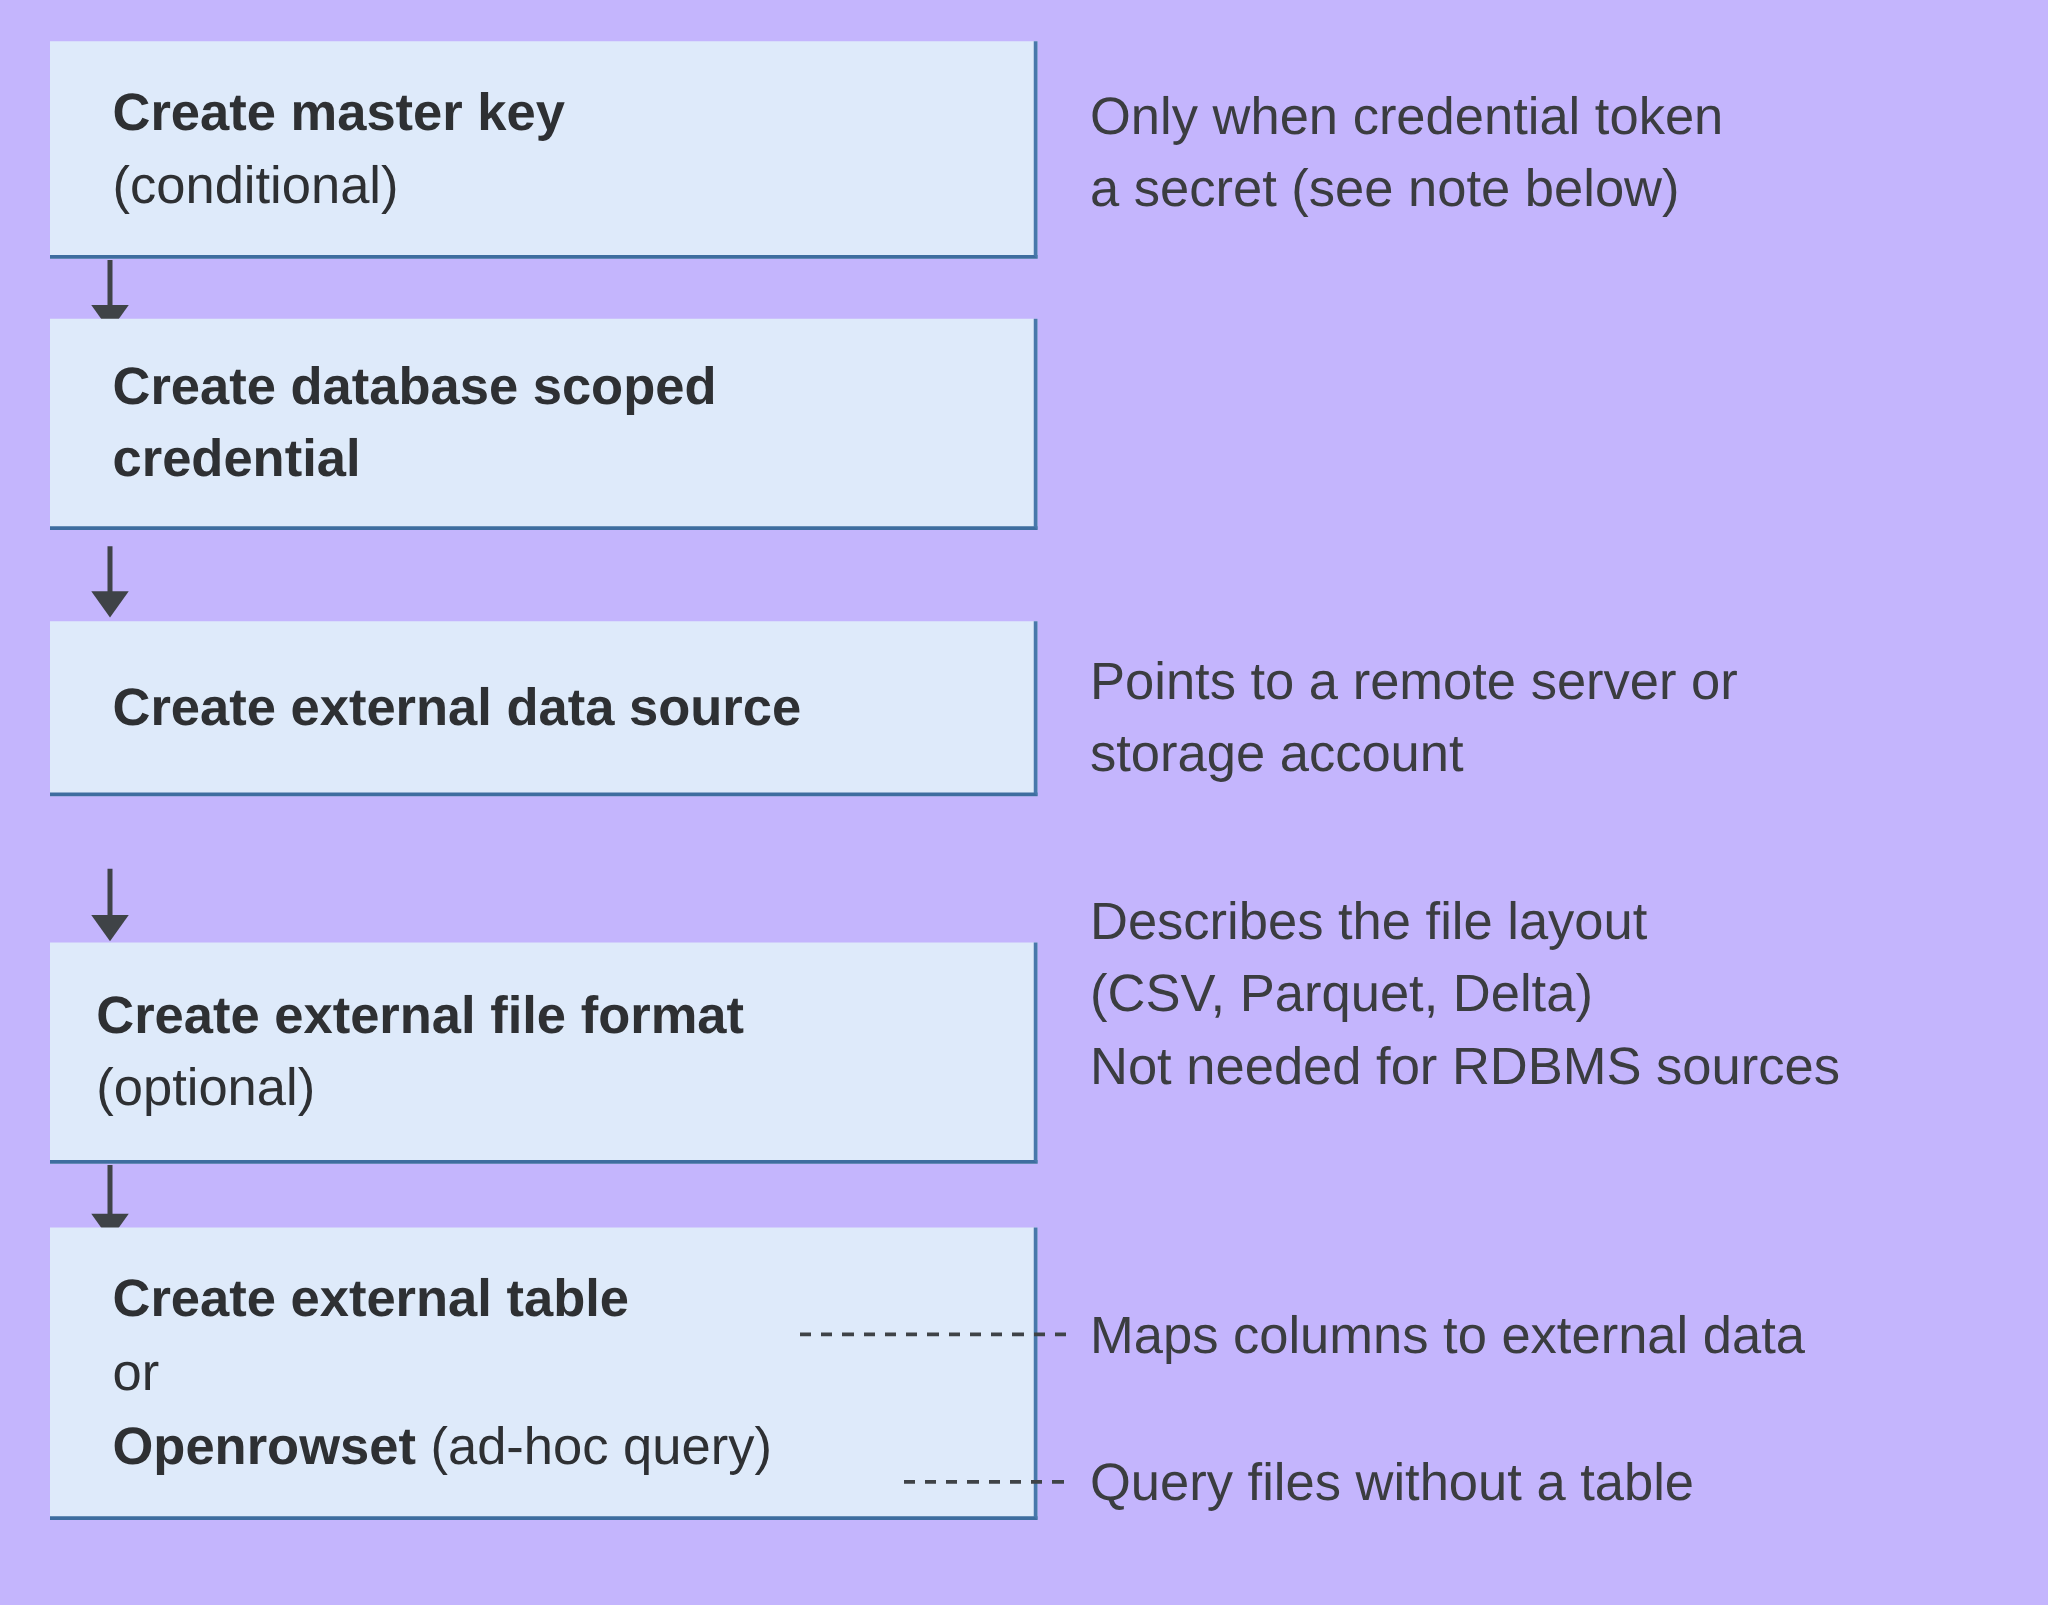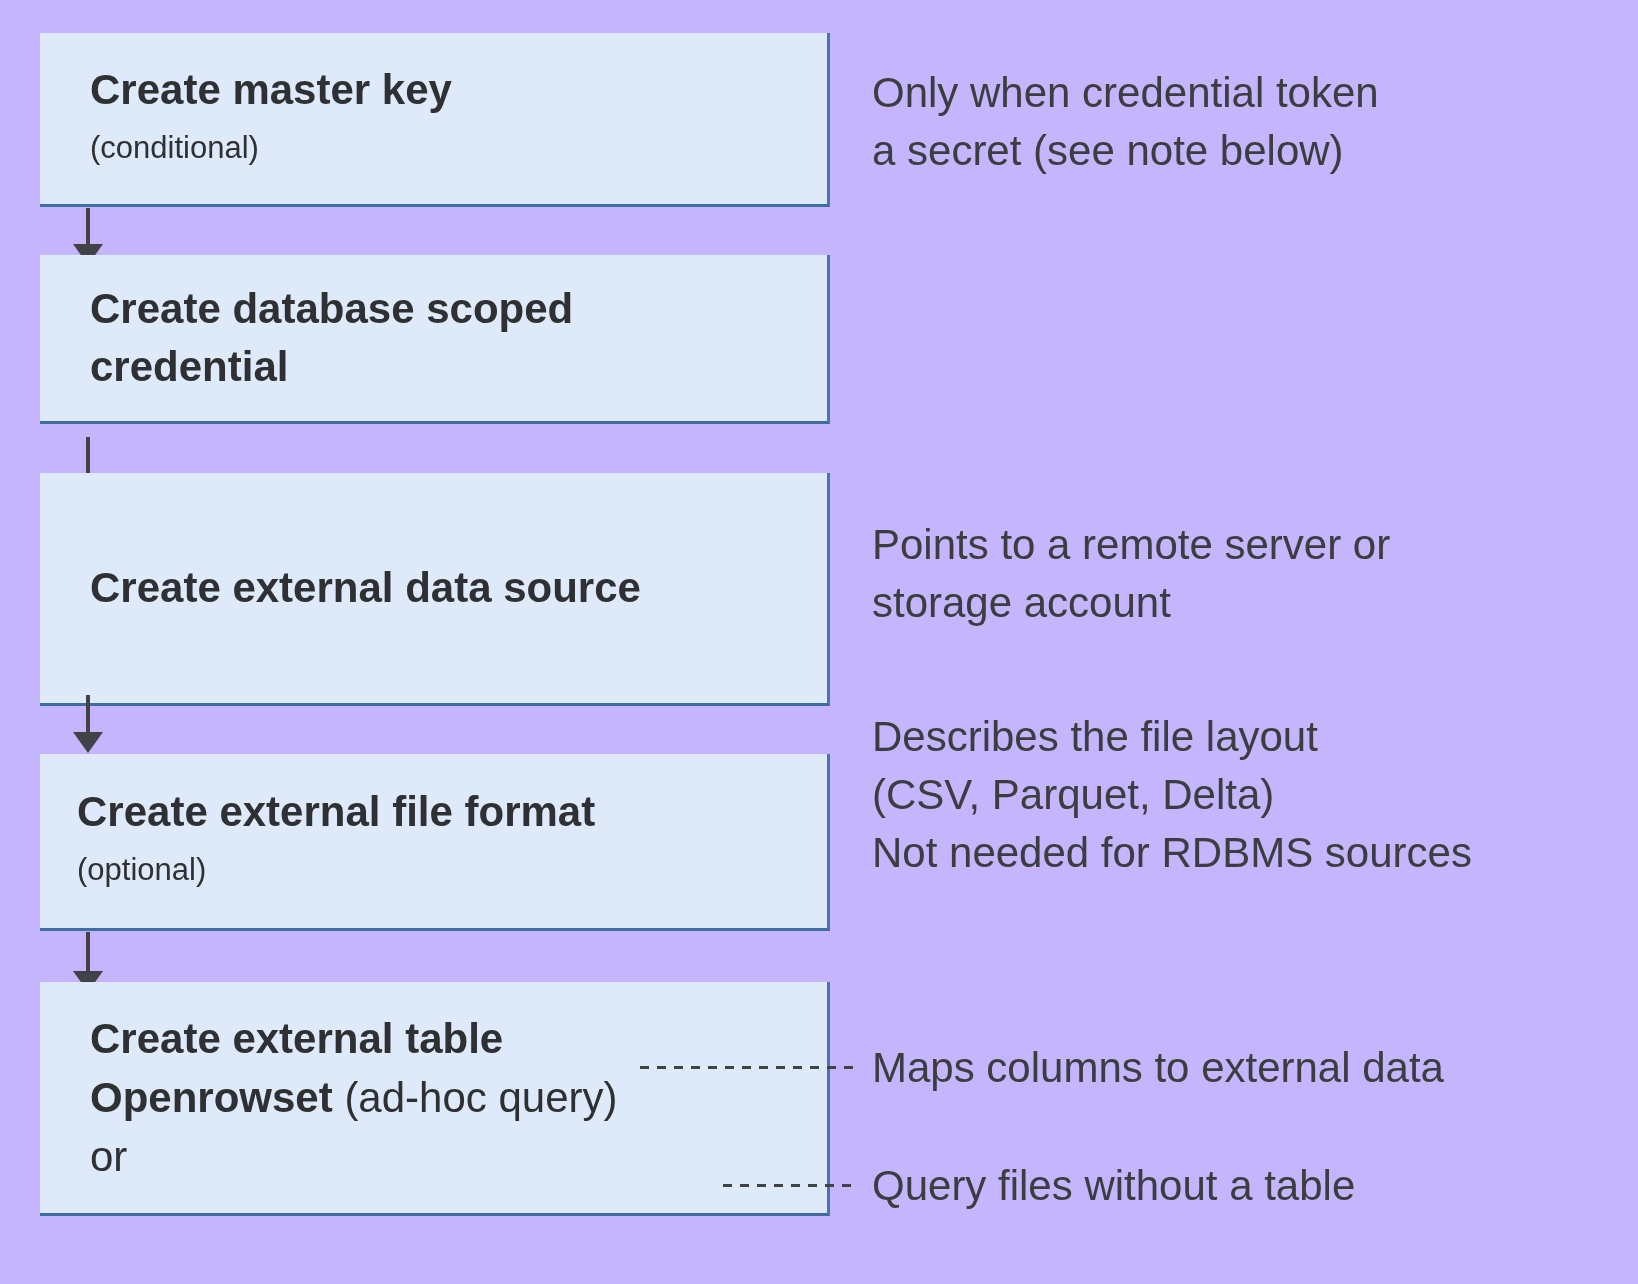--- a/index.html
+++ b/index.html
@@ -27,21 +27,21 @@
   }
   .box-title {
     font-weight: bold;
     font-size: 42px;
     line-height: 58px;
     color: #2e3033;
     white-space: pre-line;
   }
   .box-subtitle {
     font-weight: normal;
-    font-size: 31px;
+    font-size: 42px;
     line-height: 58px;
     color: #2e3033;
   }
   .box-line {
     font-size: 42px;
     line-height: 59px;
     color: #2e3033;
     white-space: nowrap;
   }
   .bold { font-weight: bold; }
@@ -78,21 +78,21 @@
     border-top: 21px solid #3f4347;
   }
   .dash {
     position: absolute;
     height: 3px;
     background-image: repeating-linear-gradient(90deg, #3f4347 0 9px, transparent 9px 17px);
   }
   
   .b1 { top: 33px;   height: 174px; }
   .b2 { top: 255px;  height: 169px; }
-  .b3 { top: 473px;  height: 233px; }
+  .b3 { top: 497px;  height: 140px; }
   .b4 { top: 754px;  height: 177px; padding-left: 37px; }
   .b5 { top: 982px; height: 234px; }
   .a1 { top: 208px; height: 57px; }
   .a2 { top: 437px; height: 57px; }
   .a3 { top: 695px; height: 58px; }
   .a4 { top: 932px; height: 60px; }
   .n1 { top: 64px; }
   .n2 { top: 292px; }
   .n3 { top: 516px; }
   .n4 { top: 708px; }
@@ -147,22 +147,22 @@
 (CSV, Parquet, Delta)
 Not needed for RDBMS sources</div>
 
   <div class="arrow a4">
     <div class="arrow-shaft"></div>
     <div class="arrow-head"></div>
   </div>
 
   <div class="box b5">
     <div class="box-line bold">Create external table</div>
+    <div class="box-line">or</div>
     <div class="box-line"><span class="bold">Openrowset</span><span> (ad-hoc query)</span></div>
-    <div class="box-line">or</div>
   </div>
 
   <div class="dash d1"></div>
   <div class="dash d2"></div>
 
   <div class="note n6">Query files without a table</div>
   <div class="note n5">Maps columns to external data</div>
 
 </div>
 

